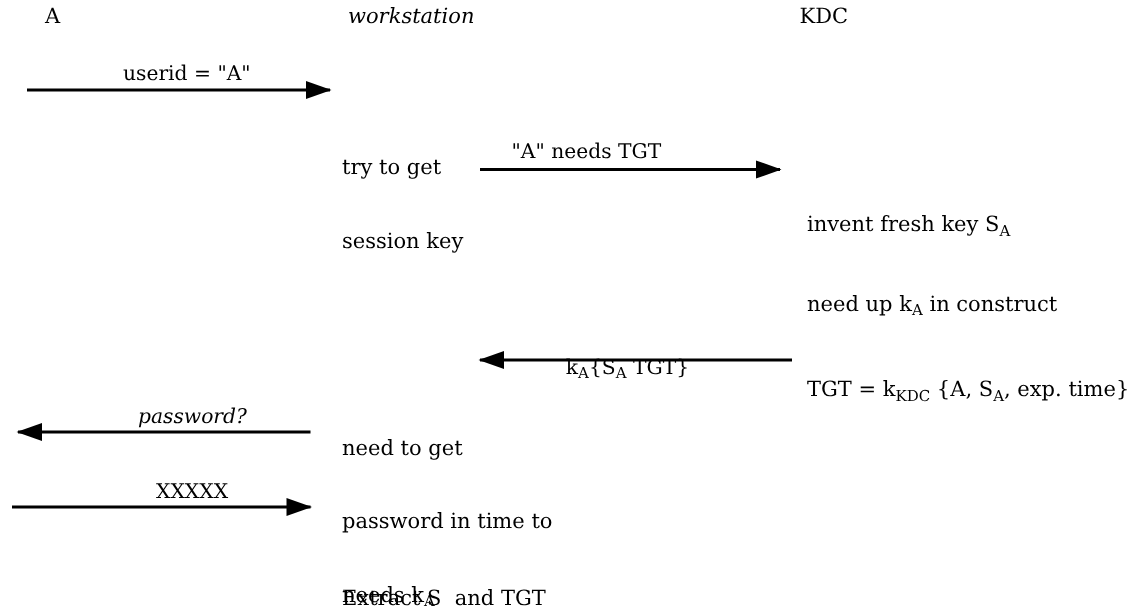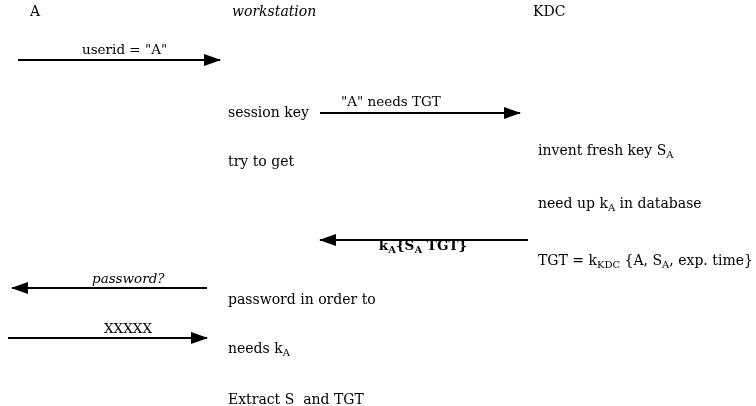--- a/index.html
+++ b/index.html
@@ -88,46 +88,47 @@
 
   <div class="txt actor" style="left:533px; top:3px;">KDC</div>
 
   <div class="txt msg-label" style="left:82px; top:41px;">userid = "A"</div>
   <div class="arrow-wrap" style="left:18px; top:54px; width:202px;">
     <div class="arrow-line"></div>
     <div class="arrow-head right"></div>
   </div>
 
   <div class="multiline note" style="left:228px; top:72px;">
+    <div>try to get</div>
     <div>session key</div>
-    <div>try to get</div>
   </div>
 
   <div class="txt msg-label" style="left:341px; top:93px;">"A" needs TGT</div>
   <div class="arrow-wrap" style="left:320px; top:107px; width:200px;">
     <div class="arrow-line"></div>
     <div class="arrow-head right"></div>
   </div>
 
   <div class="multiline note" style="left:538px; top:110px;">
     <div><span>invent fresh key S</span><span class="sub">A</span></div>
-    <div><span>need up k</span><span class="sub">A</span><span> in database</span></div>
+    <div><span>need up k</span><span class="sub">A</span><span> in construct</span></div>
     <div style="padding-top:4px;"><span>TGT = k</span><span class="sub">KDC</span><span> {A, S</span><span class="sub">A</span><span>, exp. time}</span></div>
   </div>
 
-  <div class="txt msg-label" style="left:360px; top:220px;font-weight:bold;">
+  <div class="txt msg-label" style="left:360px; top:220px;">
     <span>k</span><span class="sub">A</span><span>{S</span><span class="sub">A</span><span> TGT}</span>
   </div>
   <div class="arrow-wrap" style="left:320px; top:234px; width:208px;">
     <div class="arrow-line"></div>
     <div class="arrow-head left"></div>
   </div>
 
   <div class="multiline note" style="left:228px; top:259px;">
-    <div><span>password in order to</span></div>
+    <div><span>need to get</span></div>
+    <div><span>password in time to</span></div>
     <div><span>needs k</span><span class="sub">A</span></div>
   </div>
 
   <div class="txt msg-label" style="left:92px; top:270px;font-style:italic;">password?</div>
   <div class="arrow-wrap" style="left:12px; top:282px; width:195px;">
     <div class="arrow-line"></div>
     <div class="arrow-head left"></div>
   </div>
 
   <div class="txt msg-label" style="left:104px; top:320px;">XXXXX</div>

